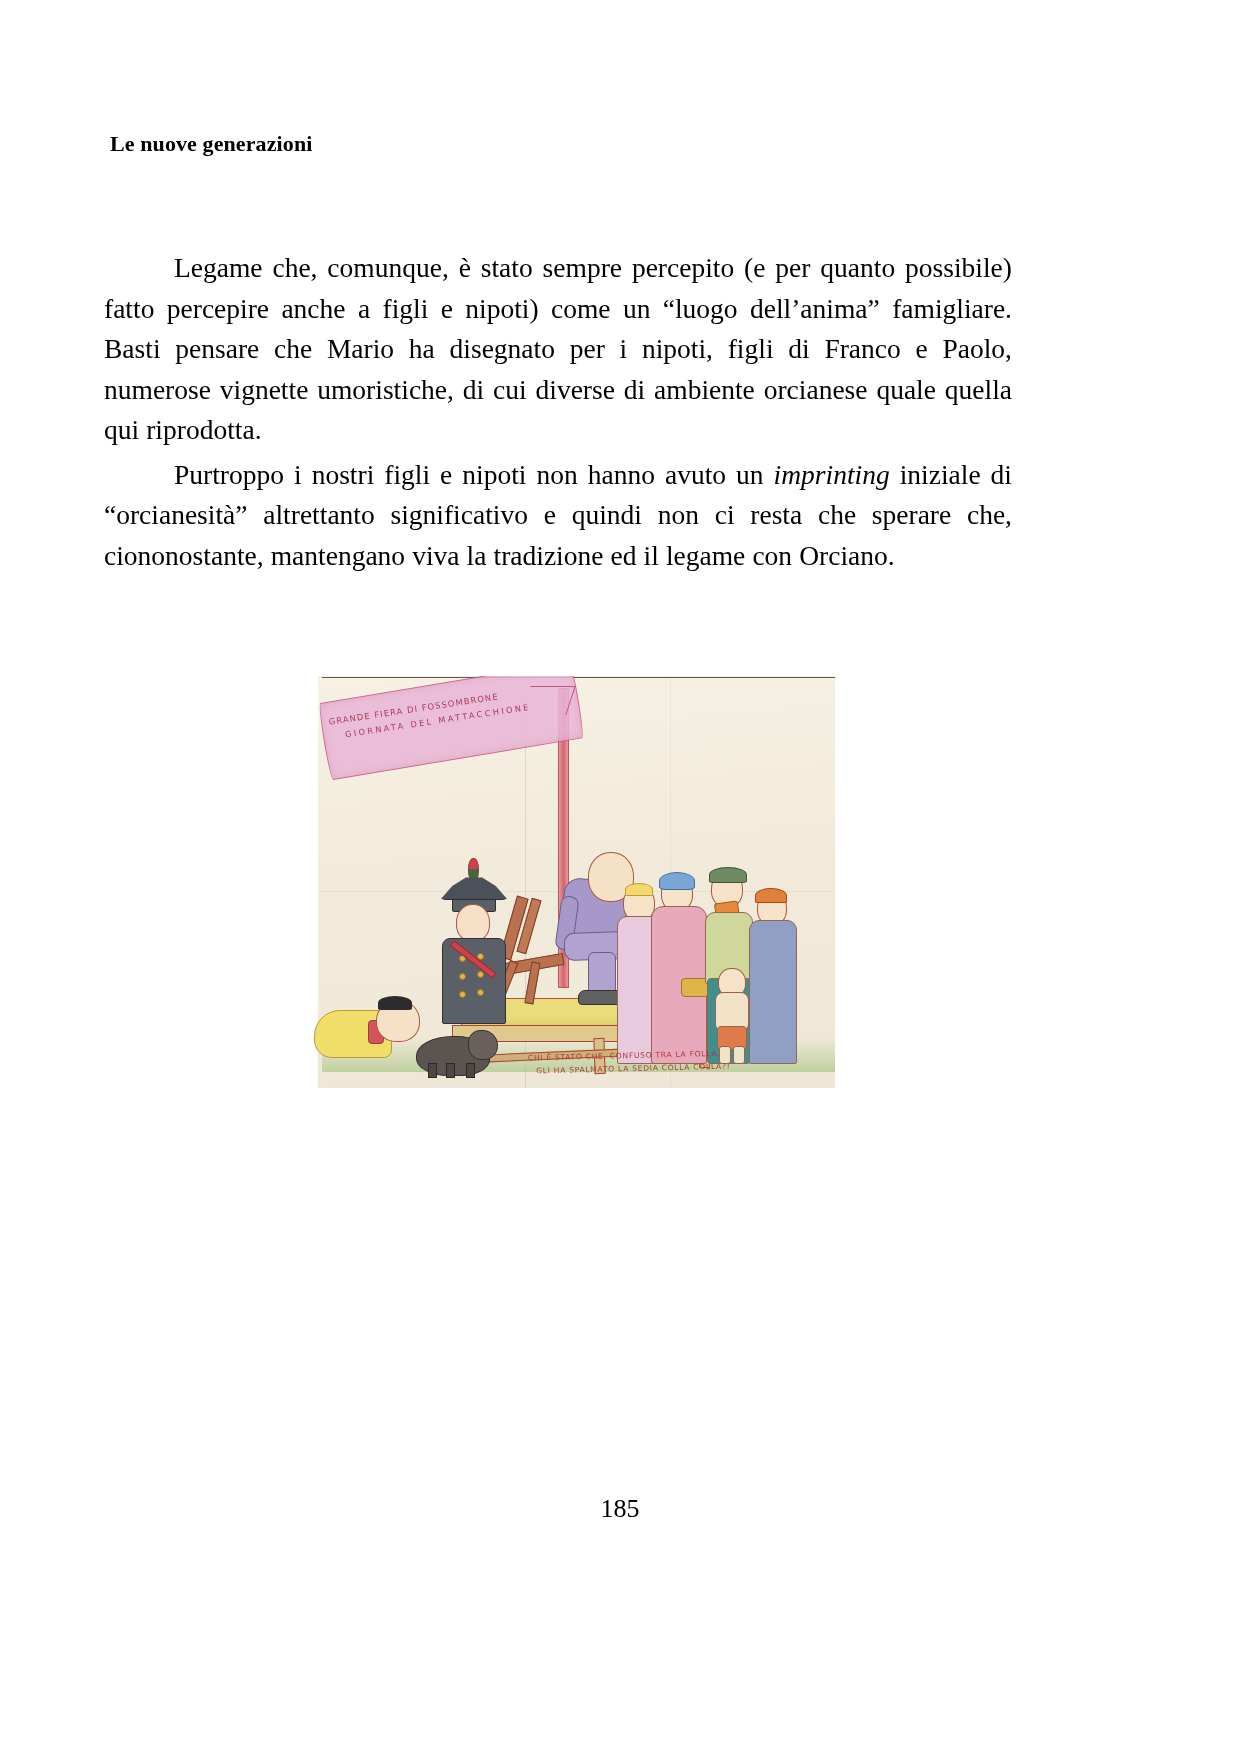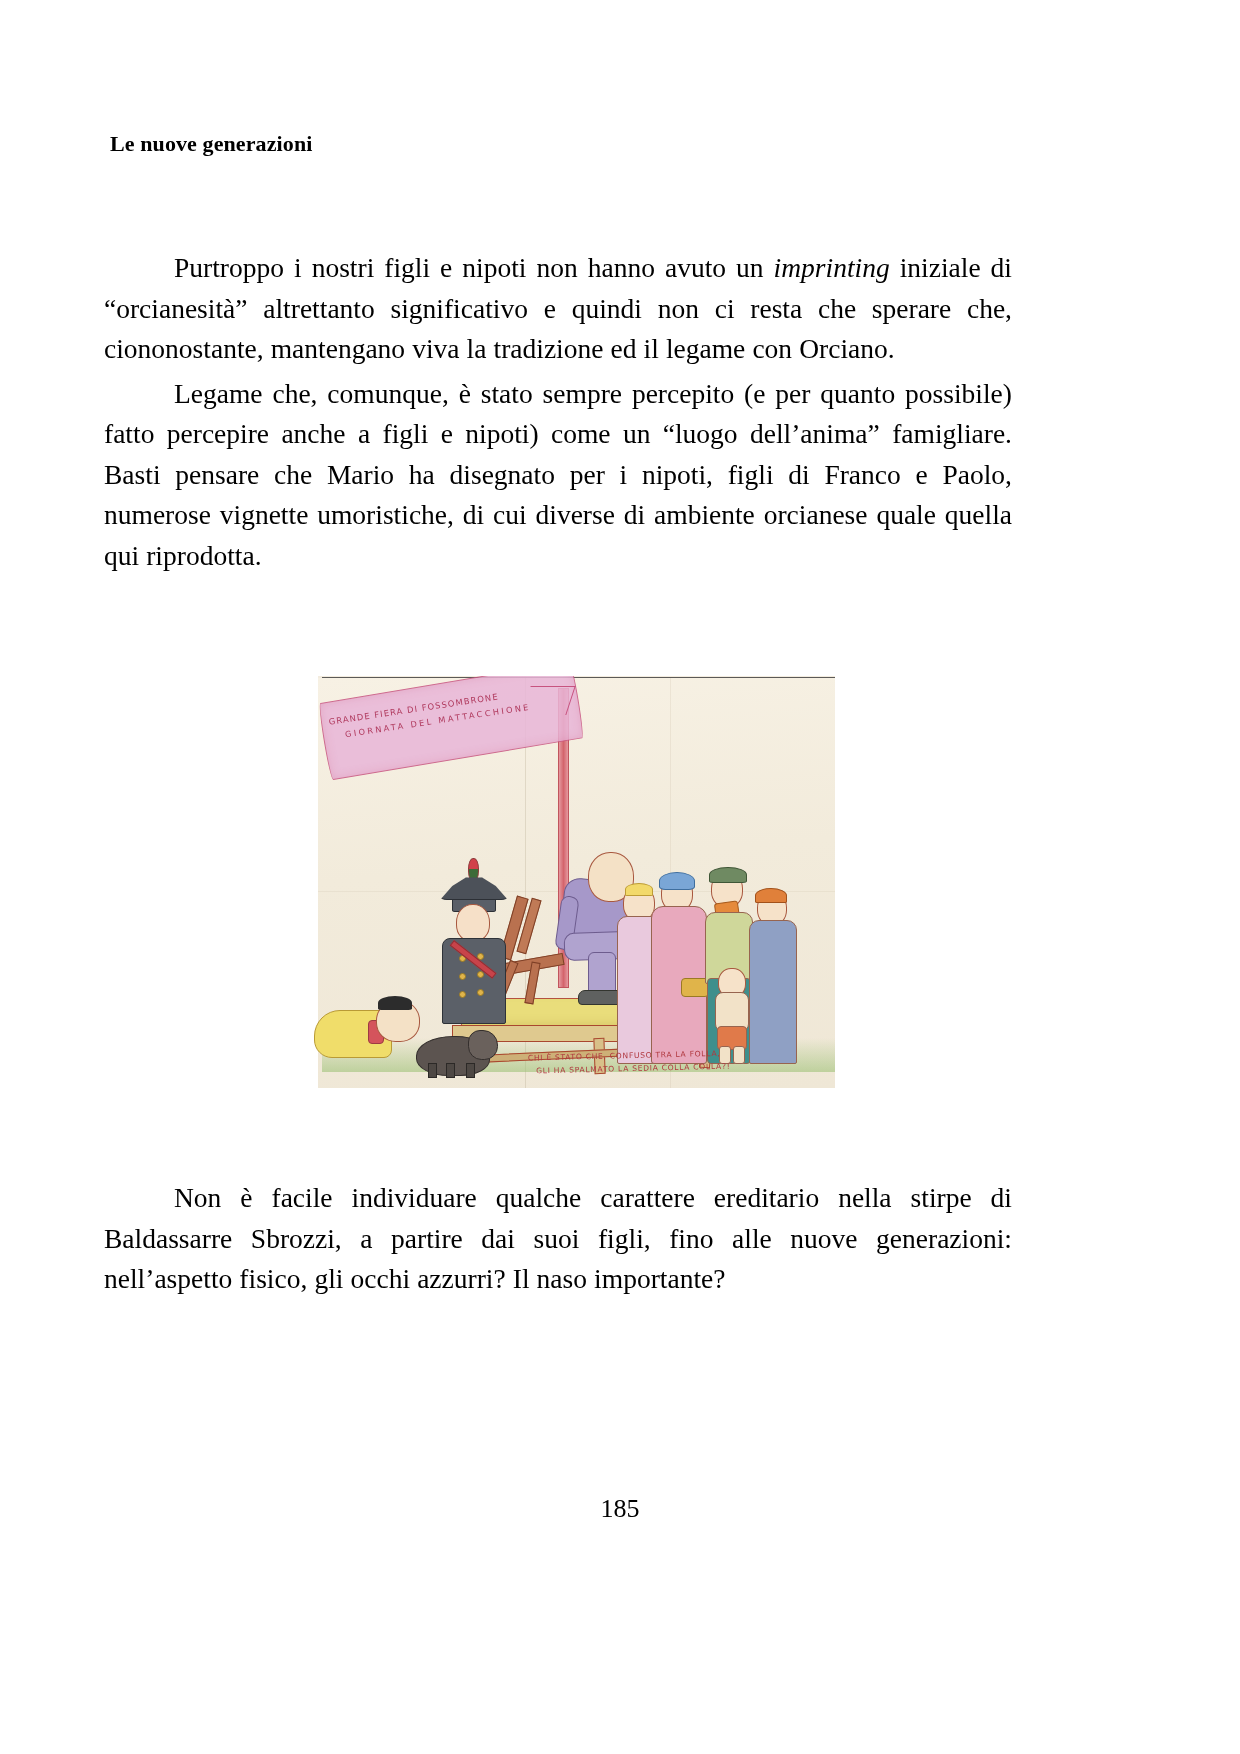--- a/index.html
+++ b/index.html
@@ -292,23 +292,23 @@
 </head>
 <body>
 
 <div class="page">
 
   <div class="content">
 
     <h1 class="chapter-title">Le nuove generazioni</h1>
 
     <div class="block-top">
+      <p class="para">Legame che, comunque, è stato sempre percepito (e per quanto possibile) fatto percepire anche a figli e nipoti) come un “luogo dell’anima” famigliare. Basti pensare che Mario ha disegnato per i nipoti, figli di Franco e Paolo, numerose vignette umoristiche, di cui diverse di ambiente orcianese quale quella qui riprodotta.</p>
+
       <p class="para"><span>Purtroppo i nostri figli e nipoti non hanno avuto un </span><em>imprinting</em><span> iniziale di “orcianesità” altrettanto significativo e quindi non ci resta che sperare che, ciononostante, mantengano viva la tradizione ed il legame con Orciano.</span></p>
-
-      <p class="para">Legame che, comunque, è stato sempre percepito (e per quanto possibile) fatto percepire anche a figli e nipoti) come un “luogo dell’anima” famigliare. Basti pensare che Mario ha disegnato per i nipoti, figli di Franco e Paolo, numerose vignette umoristiche, di cui diverse di ambiente orcianese quale quella qui riprodotta.</p>
     </div>
 
     <div class="figure">
       <div class="fig-inner">
 
         <div class="scan-line-top"></div>
         <div class="paper-left-edge"></div>
         <div class="paper-sheet">
           <div class="fold" style="left:40%;top:0;width:1.3px;height:100%;"></div>
           <div class="fold" style="left:68%;top:0;width:1.1px;height:100%;opacity:.5;"></div>
@@ -421,20 +421,19 @@
 
         <div class="caption-hand">
           <span>CHI È STATO CHE, CONFUSO TRA LA FOLLA,</span>
           <span class="caption-line2">GLI HA SPALMATO LA SEDIA COLLA COLLA?!</span>
         </div>
 
       </div>
     </div>
 
     <div class="block-bottom">
-      <p class="para last-of-block">Non è facile individuare qualche carattere ereditario nella stirpe di Baldassarre Sbrozzi, a partire dai suoi figli, fino alle nuove generazioni: nell’aspetto fisico, gli occhi azzurri? Il naso importante?</p>
     </div>
 
   </div>
 
   <div class="folio">185</div>
 
 </div>
 
 </body></html>

